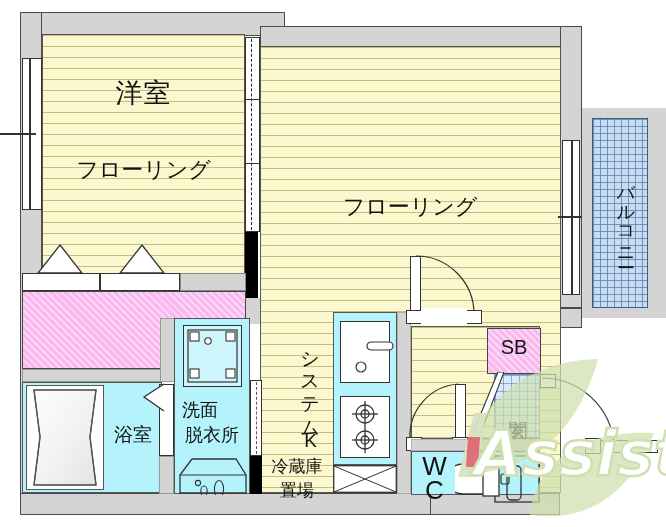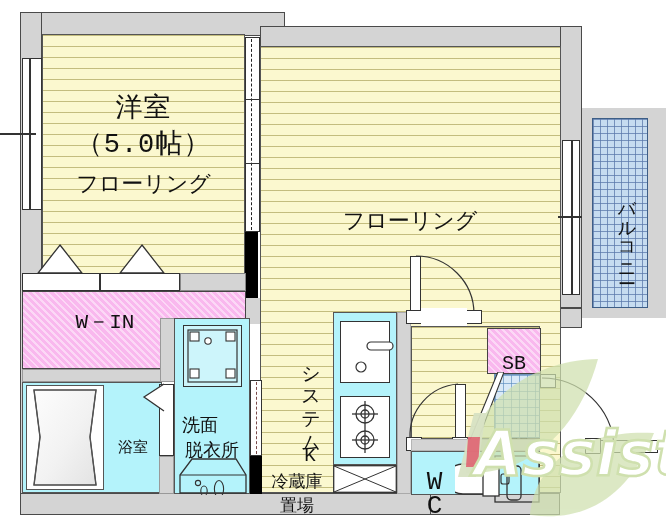--- a/index.html
+++ b/index.html
@@ -40,21 +40,21 @@
   .tile-blue-lite{
     background-color:#d9e9f7;
     background-image:
       repeating-linear-gradient(to right, rgba(90,140,190,.65) 0 1px, rgba(0,0,0,0) 1px 8px),
       repeating-linear-gradient(to bottom, rgba(90,140,190,.65) 0 1px, rgba(0,0,0,0) 1px 8px);
     border:1px solid #6f93b8;
   }
 
   
   .lbl{color:#111;text-align:center;line-height:1.18;white-space:pre-line;
-       font-family:Liberation Mono, monospace;margin-top:16px;}
+       font-family:Liberation Sans, sans-serif;}
   .lbl-room{font-size:27px;letter-spacing:1px;}
   .lbl-sub{font-size:22px;}
   .lbl-mid{font-size:18px;}
   .lbl-sm{font-size:15px;}
   .vert{writing-mode:vertical-rl;text-orientation:upright;letter-spacing:1px;}
 
   
   .outline{border:1.4px solid #333;background:#fff;}
   .outline2{border:1.6px solid #333;background:transparent;}
   .thinline{background:#333;}
@@ -77,21 +77,20 @@
 
   <div class="abs wall" style="left:20px;top:493px;width:420px;height:22px;"></div>
   <div class="abs wall" style="left:430px;top:493px;width:130px;height:22px;"></div>
 
   <div class="abs wall" style="left:470px;top:308px;width:112px;height:20px;"></div>
 
   <div class="abs wall" style="left:540px;top:328px;width:20px;height:72px;"></div>
 
   <div class="abs floor-wood" style="left:42px;top:34px;width:203px;height:266px;"></div>
   <div class="abs lbl lbl-room" style="left:42px;top:78px;width:203px;">洋室</div>
-  <div class="abs lbl lbl-room" style="left:42px;top:114px;width:203px;">（5.0帖）</div>
   <div class="abs lbl lbl-sub" style="left:42px;top:157px;width:203px;">フローリング</div>
 
   <div class="abs" style="left:22px;top:58px;width:20px;height:152px;background:#fff;border:1px solid #333;"></div>
   <div class="abs thinline" style="left:29px;top:58px;width:1.6px;height:152px;"></div>
   <div class="abs thinline" style="left:0px;top:133px;width:36px;height:1.6px;"></div>
 
   <div class="abs" style="left:245px;top:37px;width:15px;height:195px;background:#fff;border:1px solid #333;"></div>
   <div class="abs" style="left:251px;top:39px;width:0;height:191px;border-left:1.6px dashed #222;"></div>
   <div class="abs thinline" style="left:245px;top:99px;width:15px;height:1.4px;"></div>
   <div class="abs thinline" style="left:245px;top:163px;width:15px;height:1.4px;"></div>
@@ -111,42 +110,41 @@
 
   <div class="abs outline" style="left:22px;top:273px;width:78px;height:18px;"></div>
   <div class="abs outline" style="left:100px;top:273px;width:80px;height:18px;"></div>
   <div class="abs wall-plain" style="left:180px;top:273px;width:66px;height:18px;border:1px solid #888;"></div>
   <svg class="abs" style="left:22px;top:243px;width:160px;height:32px;" viewBox="0 0 160 32">
     <polygon points="38,2 60,30 16,30" fill="#ffffff" stroke="#333" stroke-width="1.3"></polygon>
     <polygon points="120,2 142,30 98,30" fill="#ffffff" stroke="#333" stroke-width="1.3"></polygon>
   </svg>
 
   <div class="abs floor-pink" style="left:22px;top:291px;width:224px;height:78px;"></div>
-  <div class="abs lbl lbl-mid" style="left:40px;top:295px;width:130px;font-size:21px;">W－IN</div>
 
   <div class="abs wall-plain" style="left:22px;top:369px;width:160px;height:13px;border:1px solid #999;"></div>
 
   <div class="abs wall-plain" style="left:160px;top:318px;width:22px;height:64px;border:1px solid #999;"></div>
 
   <div class="abs floor-cyan" style="left:22px;top:382px;width:140px;height:111px;"></div>
 
   <div class="abs floor-white" style="left:26px;top:385px;width:78px;height:105px;"></div>
   <svg class="abs" style="left:28px;top:387px;width:74px;height:101px;" viewBox="0 0 74 101">
     <defs>
       <linearGradient id="tubg" x1="0" y1="0" x2="1" y2="1">
         <stop offset="0%" stop-color="#fdfdfd"></stop>
           <stop offset="55%" stop-color="#f2f2f2"></stop>
           <stop offset="100%" stop-color="#e3e3e3"></stop>
       </linearGradient>
     </defs>
     <path d="M6,3 L68,3 L62,50 L68,98 L6,98 L12,50 Z" fill="url(#tubg)" stroke="#444" stroke-width="1.4"></path>
     <path d="M6,3 L12,50 L6,98" fill="none" stroke="#555" stroke-width="1"></path>
     <path d="M68,3 L62,50 L68,98" fill="none" stroke="#555" stroke-width="1"></path>
   </svg>
-  <div class="abs lbl lbl-mid" style="left:104px;top:424px;width:58px;font-size:15px;">浴室</div>
+  <div class="abs lbl lbl-mid" style="left:104px;top:424px;width:58px;font-size:19px;">浴室</div>
 
   <div class="abs" style="left:159px;top:384px;width:15px;height:72px;background:#fff;border:1px solid #333;"></div>
   <svg class="abs" style="left:140px;top:383px;width:26px;height:34px;" viewBox="0 0 26 34">
     <polyline points="24,1 4,14 24,28" fill="#ffffff" stroke="#333" stroke-width="1.3"></polyline>
   </svg>
   <div class="abs wall-plain" style="left:159px;top:456px;width:15px;height:38px;border:1px solid #999;"></div>
 
   <div class="abs floor-cyan" style="left:174px;top:318px;width:76px;height:176px;"></div>
 
   <div class="abs outline2" style="left:183px;top:325px;width:59px;height:62px;background:#cdf5fb;"></div>

